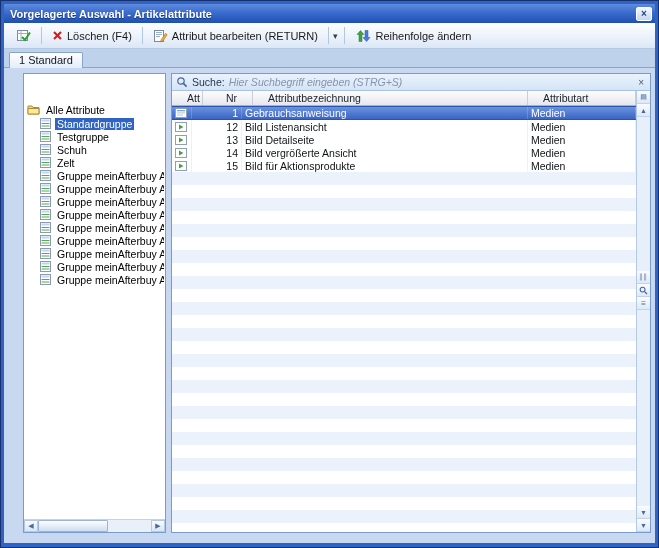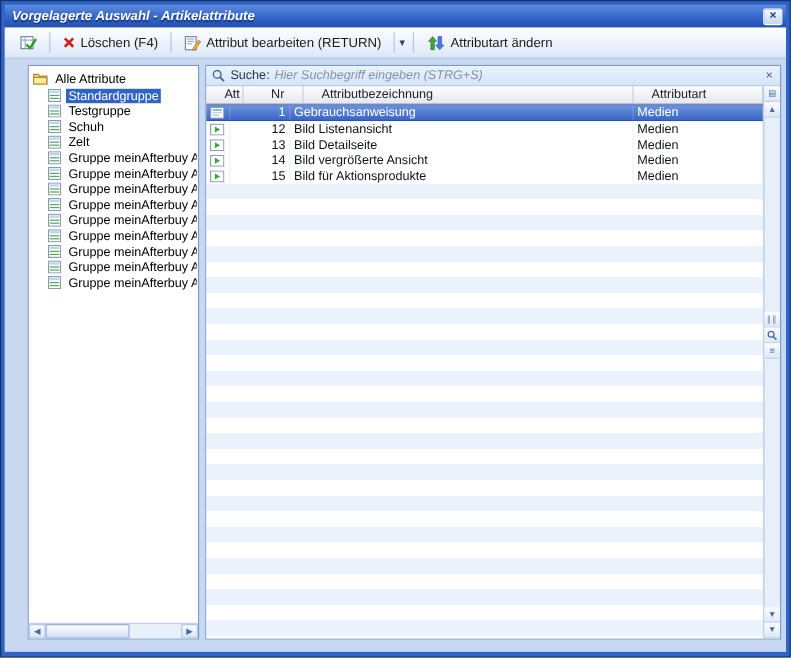--- a/index.html
+++ b/index.html
@@ -14,21 +14,20 @@
   }
 
   
   .titlebar {
     height: 19px; flex: 0 0 19px;
     background: linear-gradient(180deg, #5f8cdf 0%, #3a6ccd 45%, #1f4fb2 100%);
     display: flex; align-items: center;
     padding: 0 3px 0 6px;
     color: #fff; font-size: 11px; font-weight: bold;
     text-shadow: 0 1px 1px #16316e;
-    font-style: italic;
   }
   .title-text { flex: 1; white-space: nowrap; overflow: hidden; }
   .close-btn {
     width: 16px; height: 14px;
     background: linear-gradient(180deg, #f4f8ff, #c4d6f2);
     border: 1px solid #ffffff; border-radius: 2px;
     color: #27427e; font-size: 10px; font-weight: bold;
     line-height: 12px; text-align: center; text-shadow: none;
     cursor: default;
   }
@@ -71,21 +70,21 @@
 
   
   .content { flex: 1; display: flex; gap: 5px; padding: 5px 4px 10px 19px; min-height: 0; background: #c8d8f0; }
 
   
   .tree-panel {
     flex: 0 0 143px; width: 143px;
     background: #fff; border: 1px solid #7a9cc8;
     display: flex; flex-direction: column; min-height: 0;
   }
-  .tree { flex: 1; padding: 3px 1px 0 3px; font-size: 10.5px; overflow: hidden; }
+  .tree { flex: 1; padding: 3px 1px 0 3px; font-size: 10.5px; overflow: hidden; margin-top: 25px; }
   .troot { display: flex; align-items: center; gap: 4px; height: 15px; white-space: nowrap; cursor: default; }
   .titem { display: flex; align-items: center; gap: 4px; height: 13px; margin-left: 13px; white-space: nowrap; cursor: default; }
   .tlabel { padding: 0 2px; overflow: hidden; }
   .titem.sel .tlabel { background: #2f63c4; color: #fff; }
   .hscroll {
     flex: 0 0 13px; border-top: 1px solid #c3d2e8; background: #e9f0fa;
     display: flex; align-items: stretch;
   }
   .hs-btn {
     width: 14px; background: linear-gradient(180deg,#f8fbff,#d9e6f6);
@@ -212,24 +211,27 @@
         <span class="dd-caret">▾</span>
       </button>
       <span class="tb-sep"></span>
       <button class="tb-btn">
         <span class="icn">
           <svg width="16" height="14">
               <polygon points="4,12.5 4,5.5 2,5.5 5.5,1.5 9,5.5 7,5.5 7,12.5" fill="#3fa43f" stroke="#2a7a2a" stroke-width="0.5"></polygon>
               <polygon points="10,1.5 10,8.5 8,8.5 11.5,12.5 15,8.5 13,8.5 13,1.5" fill="#4a7ae0" stroke="#2a54b0" stroke-width="0.5"></polygon>
             </svg>
         </span>
-        <span>Attributart ändern</span>
+        <span>Reihenfolge ändern</span>
       </button>
     </div>
 
+    <div class="tabstrip">
+      <div class="tab">1 Standard</div>
+    </div>
 
     <div class="content">
 
       <div class="tree-panel">
         <div class="tree">
           <div class="troot">
             <span class="icn">
               <svg width="13" height="11">
                   <path d="M1 2 h4 l1 1.5 h6 v6.5 h-11 z" fill="#f6d76f" stroke="#b08d2f"></path>
                   <path d="M1 4.5 h11 v5.5 h-11 z" fill="#fce9a0" stroke="#b08d2f"></path>

